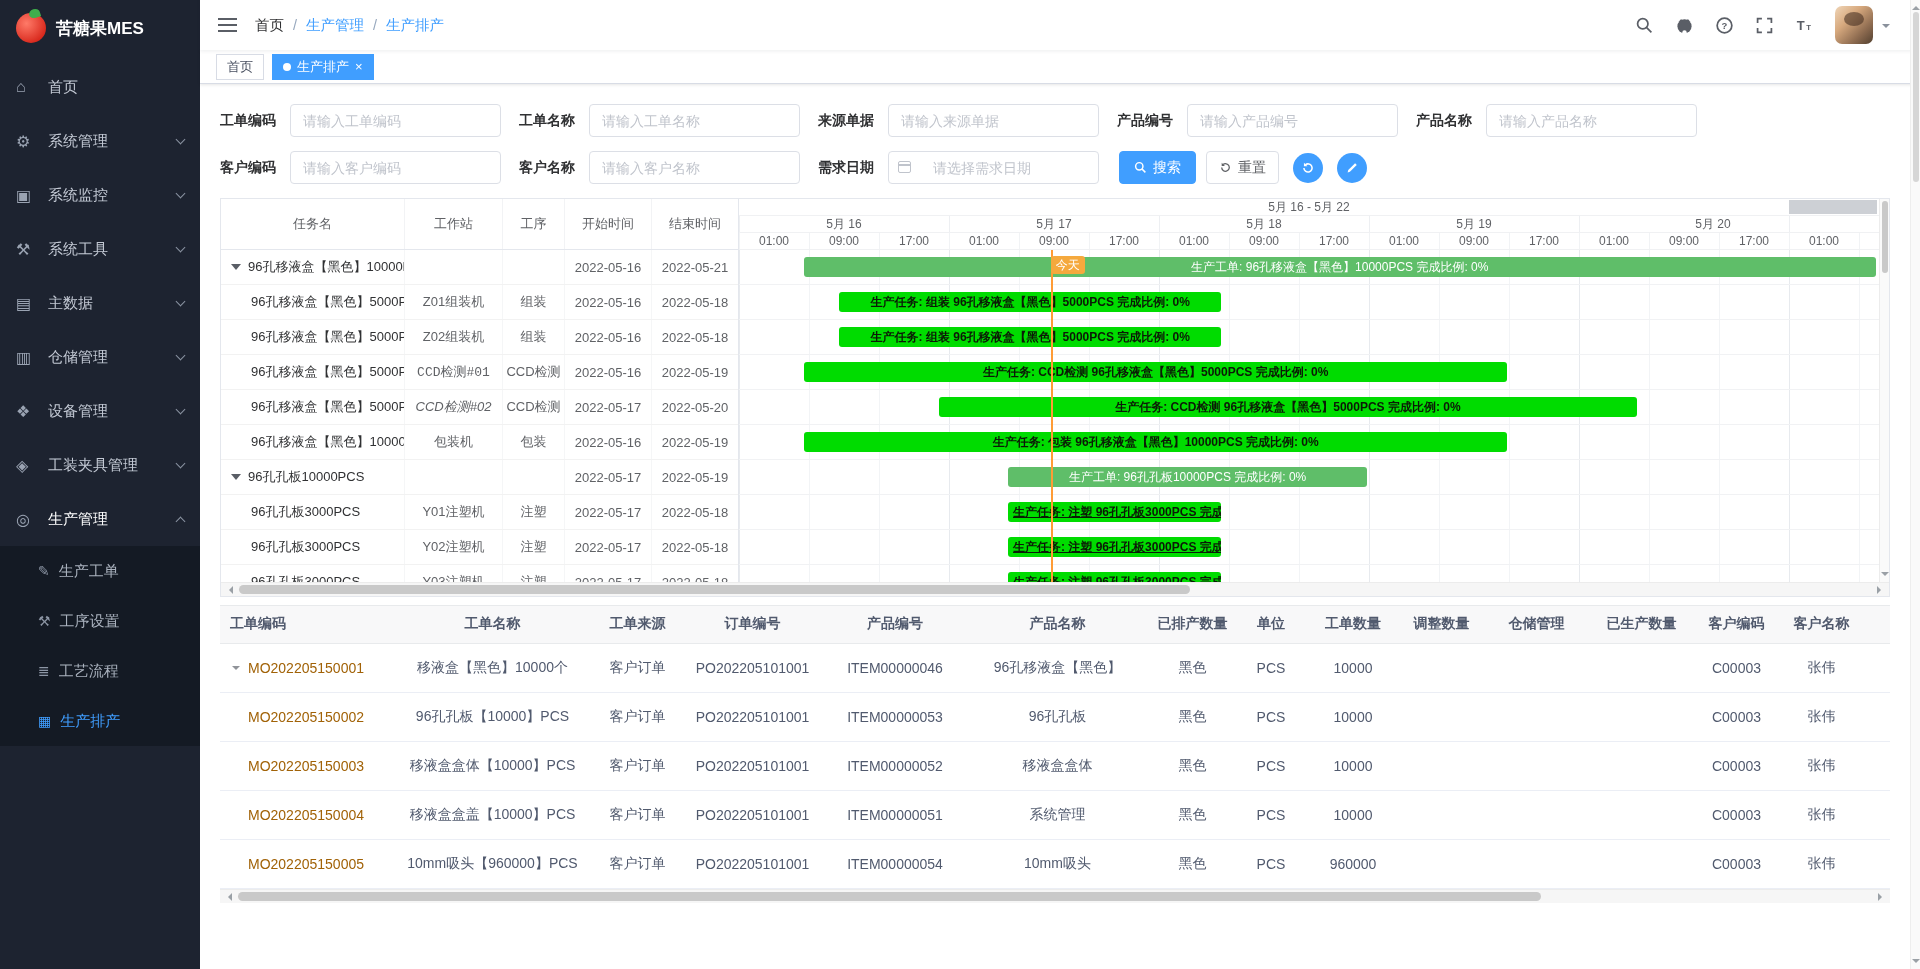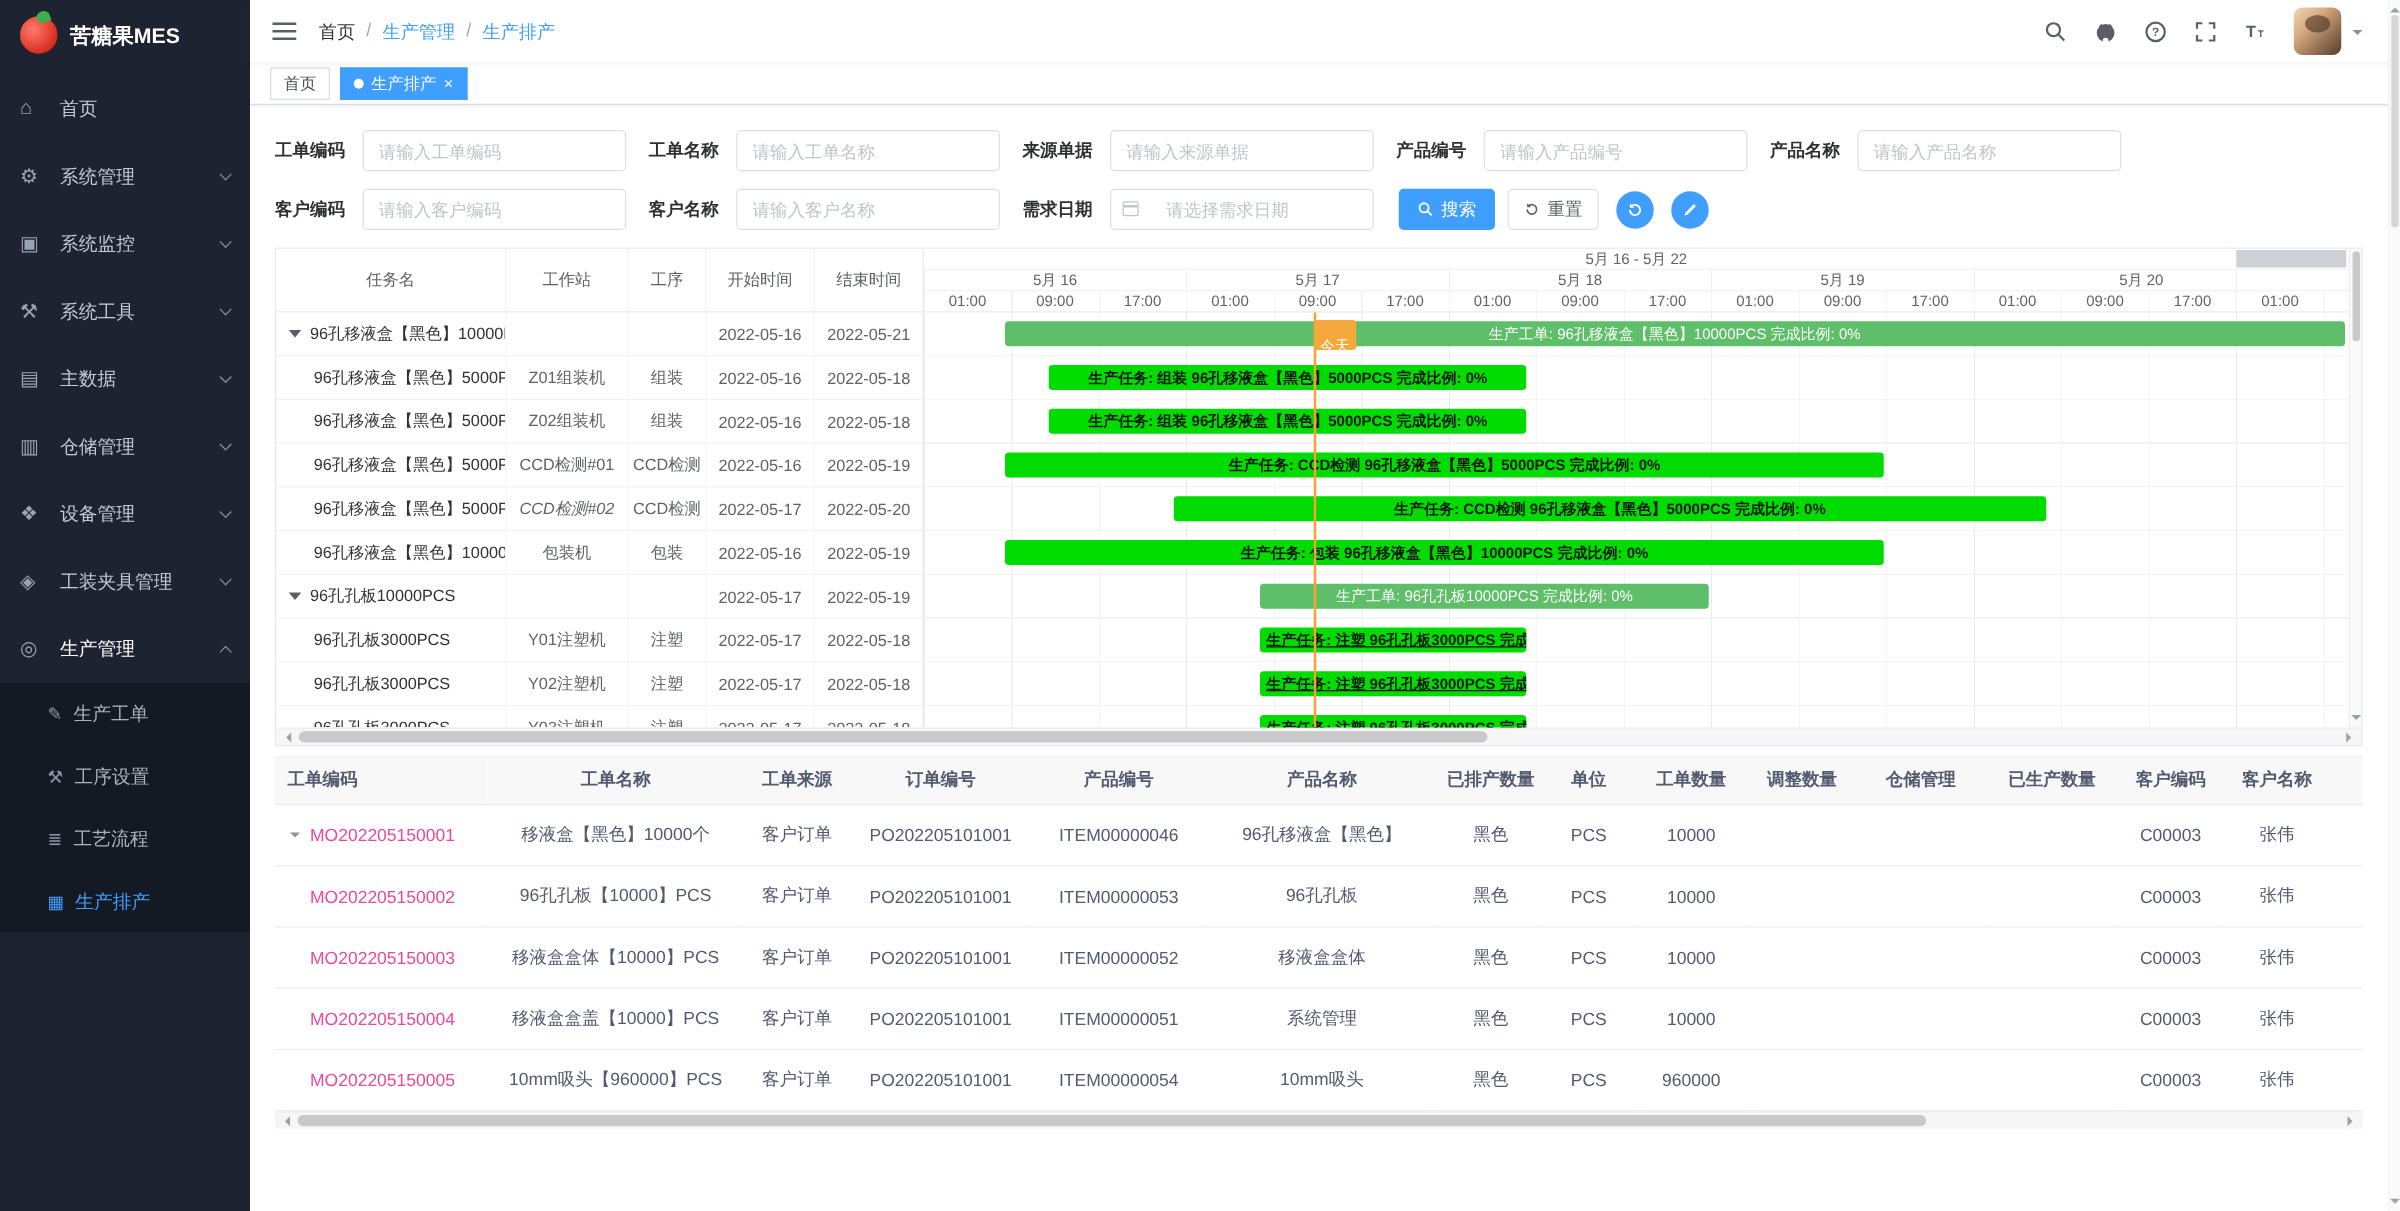--- a/index.html
+++ b/index.html
@@ -112,21 +112,21 @@
 .g-bar{position:absolute;height:20px;border-radius:3px;display:flex;align-items:center;justify-content:center;
   white-space:nowrap;overflow:hidden;cursor:pointer;z-index:2}
 .g-bar.order{background:#5fbe69}
 .g-bar.order .blbl{color:#fff;font-size:12px;font-weight:400}
 .g-bar.task{background:#00dc00}
 .g-bar.task .blbl{color:#0b1a06;font-size:12px;font-weight:700}
 .g-bar.left-align{justify-content:flex-start;padding-left:5px}
 .blbl.ul{color:#0b46c4;text-decoration:underline}
 .today-line{position:absolute;top:0;bottom:0;width:2px;background:#ff9c35;z-index:5}
 .today-badge{position:absolute;top:6px;z-index:6;background:#f5a93d;color:#fff;font-size:12px;
-  height:18px;line-height:18px;padding:12px 5px;border-radius:3px;white-space:nowrap}
+  height:18px;line-height:18px;padding:0 5px;border-radius:3px;white-space:nowrap}
 .g-vscroll{width:10px;flex-shrink:0;background:#fafafa;border-left:1px solid #ececec;position:relative;cursor:pointer}
 .g-vthumb{position:absolute;top:2px;left:2px;width:6px;height:72px;background:#c9c9c9;border-radius:3px}
 .g-varrow{position:absolute;bottom:2px;left:1px;width:0;height:0;border:4px solid transparent;border-top-color:#9aa0a6}
 .g-hscroll{height:14px;background:#f6f6f6;border-top:1px solid #ececec;position:relative;cursor:pointer}
 .g-hthumb{position:absolute;top:2px;left:18px;height:9px;background:#c9c9c9;border-radius:5px;width:57%}
 .orders-scroll .g-hthumb{width:78%}
 .sb-arrow{position:absolute;top:3px;width:0;height:0;border:4px solid transparent}
 .sb-arrow.left{left:4px;border-right-color:#9aa0a6}
 .sb-arrow.right{right:4px;border-left-color:#9aa0a6}
 
@@ -136,21 +136,21 @@
 .orders table{border-collapse:collapse;table-layout:fixed}
 .oth{height:37px;background:#f8f8f9;font-size:14px;font-weight:700;color:#515a6e;
   border-bottom:1px solid #e8eaec;text-align:center;white-space:nowrap;overflow:hidden}
 .oth.left{text-align:left;padding-left:10px}
 .otd{height:49px;font-size:14px;color:#515a6e;border-bottom:1px solid #ebeef5;text-align:center;
   white-space:nowrap;overflow:hidden;padding:0 4px}
 .otd.left{text-align:left;padding:0}
 .code-cell{display:flex;align-items:center;padding-left:10px}
 .row-caret{width:0;height:0;border:4px solid transparent;border-top-color:#909399;margin:4px 8px 0 2px;cursor:pointer}
 .row-caret-space{width:18px;flex-shrink:0}
-.mo-link{color:#ec4899;text-decoration:none;cursor:pointer}
+.mo-link{color:#a16207;text-decoration:none;cursor:pointer}
 .orow{cursor:pointer}
 
 
 .page-scroll{position:fixed;top:0;right:0;bottom:0;width:10px;background:#fafafa;border-left:1px solid #eee;z-index:50;cursor:pointer}
 .ps-up{position:absolute;top:2px;left:1px;width:0;height:0;border:4px solid transparent;border-bottom-color:#9aa0a6}
 .ps-down{position:absolute;bottom:2px;left:1px;width:0;height:0;border:4px solid transparent;border-top-color:#9aa0a6}
 .ps-thumb{position:absolute;top:12px;left:2px;width:6px;height:170px;background:#d6d6d6;border-radius:3px}
 </style>
 </head>
 <body>
@@ -372,21 +372,21 @@
                   </div>
                   <div class="g-cell" style="width: 98px;">Z02组装机</div>
                   <div class="g-cell" style="width: 62px;">组装</div>
                   <div class="g-cell" style="width: 87px;">2022-05-16</div>
                   <div class="g-cell" style="width: 87px;">2022-05-18</div>
                 </div>
                 <div class="g-row child">
                   <div class="g-cell name" style="width: 184px;">
                     <span class="tname">96孔移液盒【黑色】5000PCS</span>
                   </div>
-                  <div class="g-cell" style="width: 98px;">CCD检测#01</div>
+                  <div class="g-cell" style="width: 98px; font-family: Liberation Mono, monospace;">CCD检测#01</div>
                   <div class="g-cell" style="width: 62px;">CCD检测</div>
                   <div class="g-cell" style="width: 87px;">2022-05-16</div>
                   <div class="g-cell" style="width: 87px;">2022-05-19</div>
                 </div>
                 <div class="g-row child">
                   <div class="g-cell name" style="width: 184px;">
                     <span class="tname">96孔移液盒【黑色】5000PCS</span>
                   </div>
                   <div class="g-cell" style="width: 98px; font-style: italic;">CCD检测#02</div>
                   <div class="g-cell" style="width: 62px;">CCD检测</div>

